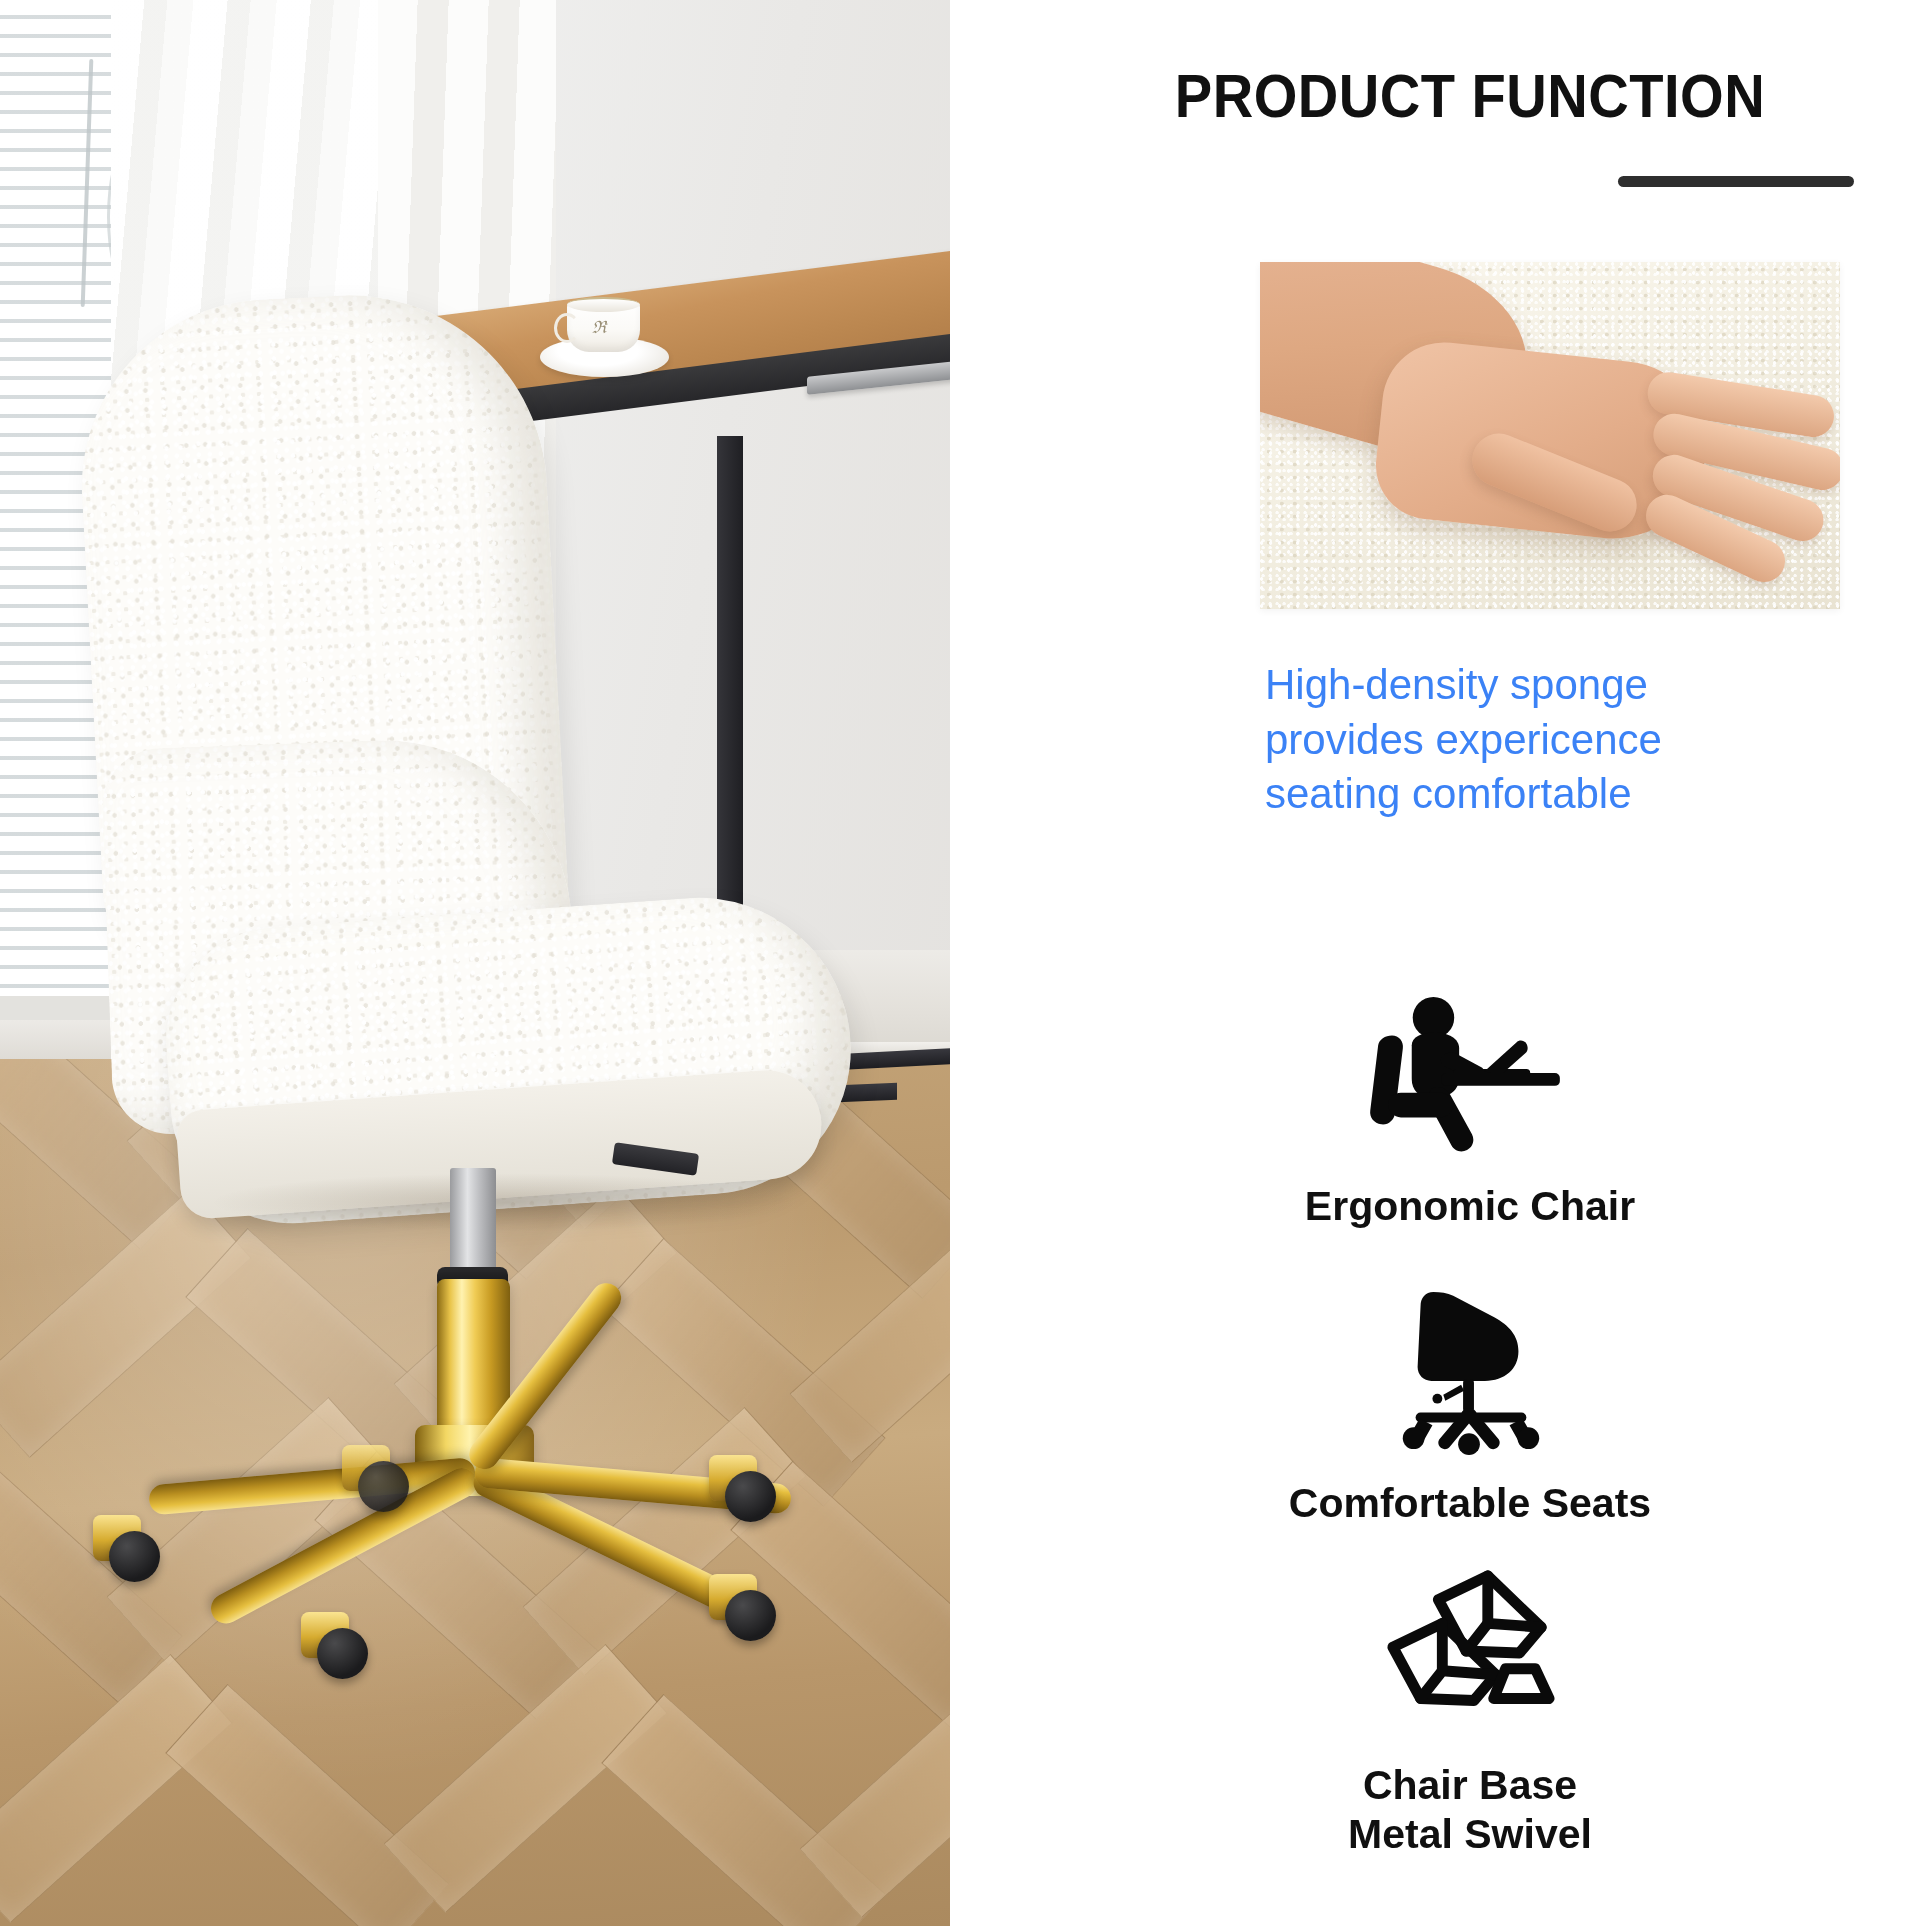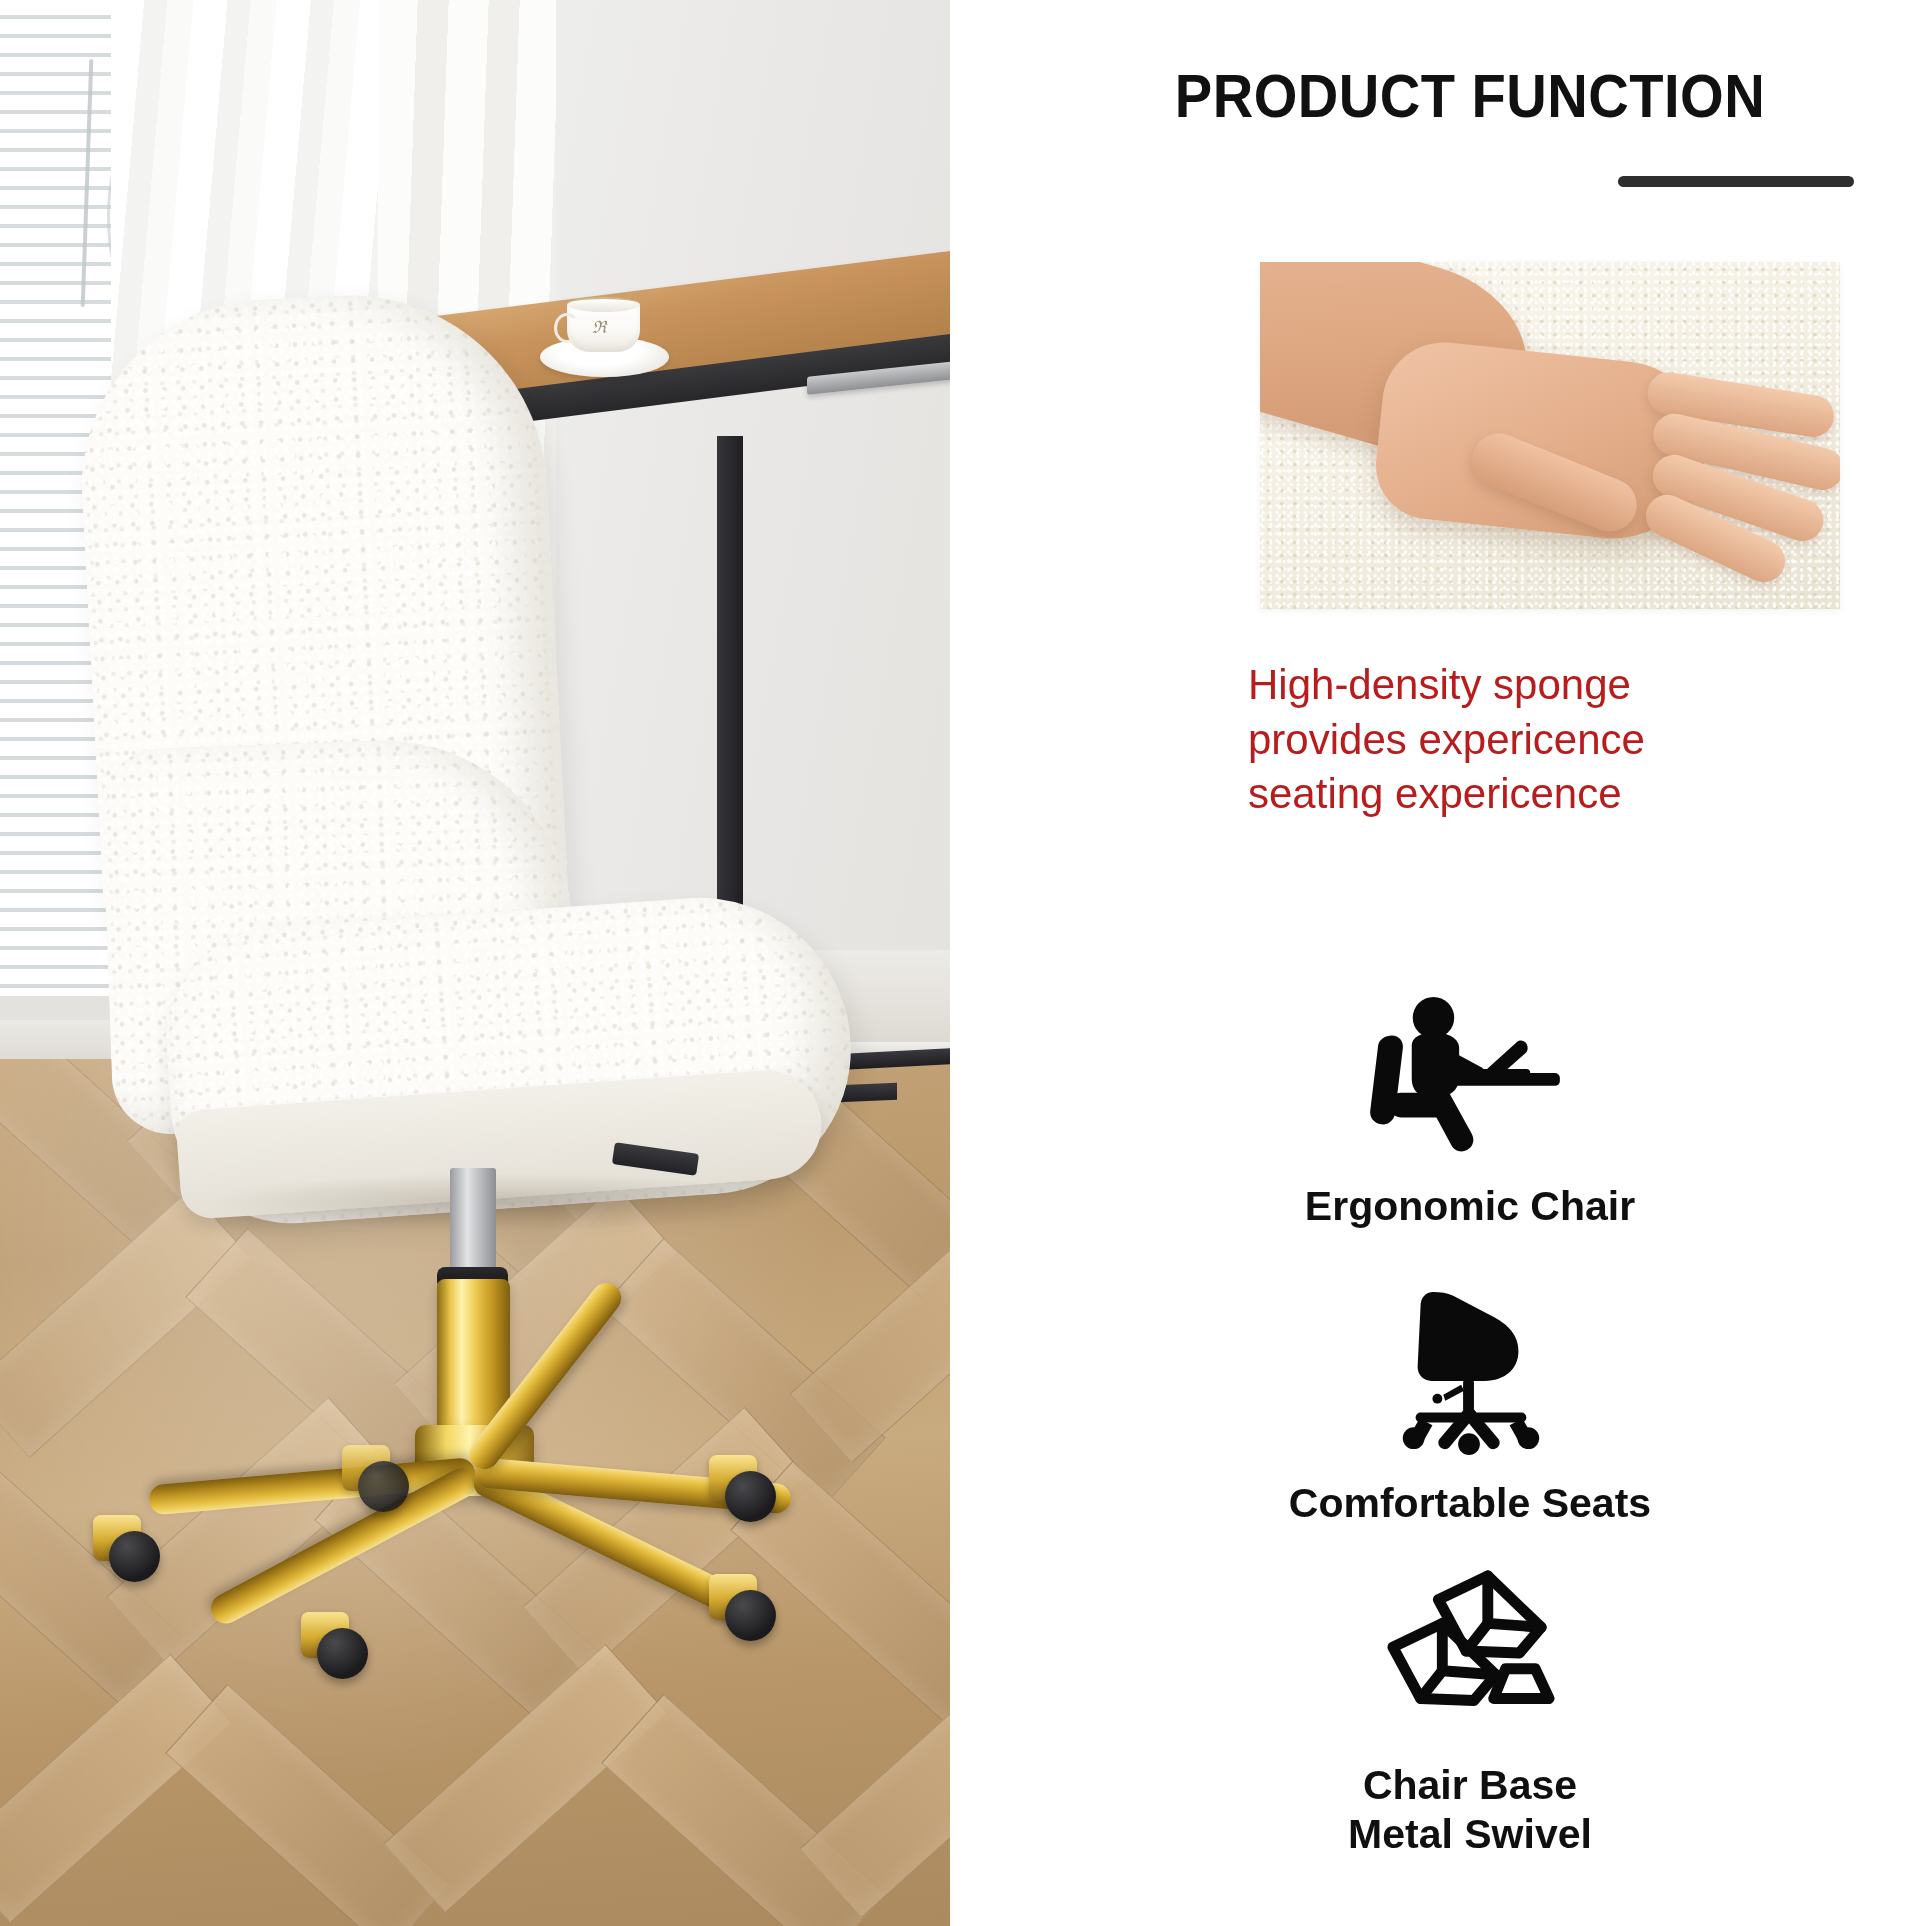--- a/index.html
+++ b/index.html
@@ -207,22 +207,22 @@
     border-radius:79px 109px 119px 69px;transform:rotate(6deg);
     box-shadow:0 10px 22px rgba(120,80,55,.22);}
   .finger{position:absolute;height:42px;border-radius:26px;
     background:linear-gradient(180deg,#f3caac,#dca682);transform-origin:left center;
     box-shadow:0 5px 10px rgba(120,80,55,.18);}
   .thumb{position:absolute;left:208px;top:194px;width:173px;height:53px;border-radius:30px;
     background:linear-gradient(180deg,#f0c2a2,#d79e79);transform:rotate(22deg);
     box-shadow:0 6px 12px rgba(120,80,55,.20);}
 
   .sponge-caption{
-    position:absolute;left:266px;top:658px;width:614px;
-    font-size:42px;line-height:1.30;color:#b91c1c;font-weight:400;
+    position:absolute;left:283px;top:658px;width:614px;
+    font-size:42px;line-height:1.30;color:#3b82f6;font-weight:400;
   }
 
   .feature{position:absolute;left:0;width:976px;text-align:center;}
   .feat-icon{height:166px;display:flex;align-items:center;justify-content:center;}
   .feat-label{font-size:41px;font-weight:700;color:#101010;line-height:1.20;margin-top:26px;}
   .f1{top:990px;}
   .f2{top:1287px;}
   .f3{top:1569px;}
 </style>
 </head>
@@ -341,21 +341,21 @@
       <div class="finger" style="left:388px;top:107px;width:188px;transform:rotate(9deg);"></div>
       <div class="finger" style="left:394px;top:147px;width:194px;transform:rotate(13deg);"></div>
       <div class="finger" style="left:394px;top:186px;width:178px;transform:rotate(19deg);"></div>
       <div class="finger" style="left:388px;top:224px;width:149px;transform:rotate(25deg);"></div>
       <div class="thumb"></div>
     </div>
 
     <div class="sponge-caption">
       <div>High-density sponge</div>
       <div>provides expericence</div>
-      <div>seating expericence</div>
+      <div>seating comfortable</div>
     </div>
 
     <div class="feature f1">
       <div class="feat-icon">
         <svg width="248" height="158" viewBox="0 0 250 160" fill="#0a0a0a">
           <circle cx="88" cy="24" r="21"></circle>
           <path d="M66 52c0-8 9-13 23-13s25 6 25 16v30c0 12-10 20-24 20H86c-13 0-20-8-20-19z"></path>
           <path d="M96 64c4-5 11-6 16-3l24 13c4 2 5 7 3 11s-7 5-11 3l-25-13c-5-2-10-6-7-11z"></path>
           <rect x="108" y="76" width="78" height="12" rx="4"></rect>
           <path d="M140 78l32-29c3-3 8-2 10 1s2 8-1 10l-26 23z"></path>

